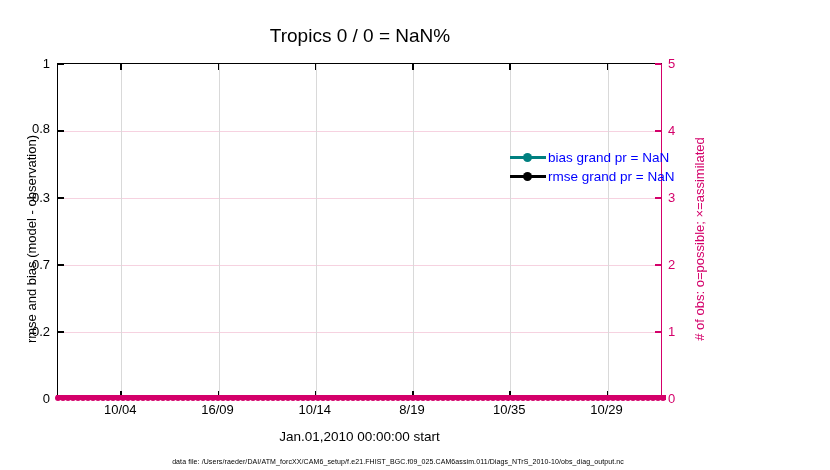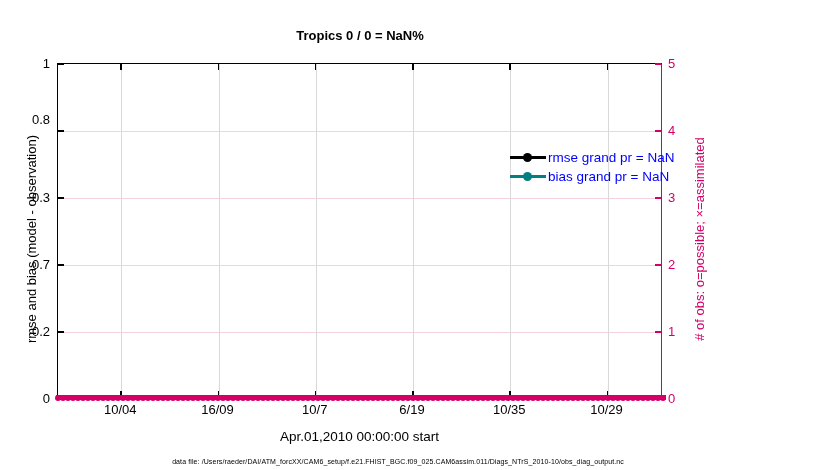--- a/index.html
+++ b/index.html
@@ -18,22 +18,22 @@
 
   
   #title-block {
     position: absolute;
     left: 0;
     top: 26px;
     width: 720px;
     text-align: center;
   }
   .title-line {
-    font-size: 13px;
-    font-weight: bold;
+    font-size: 19px;
+    font-weight: normal;
     line-height: 20px;
     letter-spacing: 0px;
     white-space: nowrap;
   }
 
   
   #plot-area {
     position: absolute;
     left: 57px;
     top: 63px;
@@ -550,65 +550,65 @@
       <div class="obs-marker assim" style="left: 585px; background: rgb(212, 0, 106);"></div>
       <div class="obs-marker assim" style="left: 590px; background: rgb(212, 0, 106);"></div>
       <div class="obs-marker assim" style="left: 595px; background: rgb(212, 0, 106);"></div>
       <div class="obs-marker assim" style="left: 600px; background: rgb(212, 0, 106);"></div>
       <div class="obs-marker assim" style="left: 605px; background: rgb(212, 0, 106);"></div>
     </div>
 
   <div id="legend">
       <div class="legend-row">
         <span class="legend-marker">
+          <span class="lm-line" style="background: rgb(0, 128, 128);"></span>
+          <span class="lm-dot" style="background: rgb(0, 128, 128);"></span>
+        </span>
+        <span class="legend-label" style="color: rgb(0, 0, 255);">bias grand pr = NaN</span>
+      </div>
+      <div class="legend-row">
+        <span class="legend-marker">
           <span class="lm-line" style="background: rgb(0, 0, 0);"></span>
           <span class="lm-dot" style="background: rgb(0, 0, 0);"></span>
         </span>
         <span class="legend-label" style="color: rgb(0, 0, 255);">rmse grand pr = NaN</span>
       </div>
-      <div class="legend-row">
-        <span class="legend-marker">
-          <span class="lm-line" style="background: rgb(0, 128, 128);"></span>
-          <span class="lm-dot" style="background: rgb(0, 128, 128);"></span>
-        </span>
-        <span class="legend-label" style="color: rgb(0, 0, 255);">bias grand pr = NaN</span>
-      </div>
     </div>
 </div>
 
 <div id="ytick-left-col">
     <div class="ytick-left-text" style="top: 335px;">0</div>
     <div class="ytick-left-text" style="top: 268px;">0.2</div>
     <div class="ytick-left-text" style="top: 201px;">0.7</div>
     <div class="ytick-left-text" style="top: 134px;">0.3</div>
-    <div class="ytick-left-text" style="top: 56px;">0.8</div>
+    <div class="ytick-left-text" style="top: 65px;">0.8</div>
     <div class="ytick-left-text" style="top: 0px;">1</div>
   </div>
 <div id="ytick-right-col">
     <div class="ytick-right-text" style="top: 335px; color: rgb(212, 0, 106);">0</div>
     <div class="ytick-right-text" style="top: 268px; color: rgb(212, 0, 106);">1</div>
     <div class="ytick-right-text" style="top: 201px; color: rgb(212, 0, 106);">2</div>
     <div class="ytick-right-text" style="top: 134px; color: rgb(212, 0, 106);">3</div>
     <div class="ytick-right-text" style="top: 67px; color: rgb(212, 0, 106);">4</div>
     <div class="ytick-right-text" style="top: 0px; color: rgb(212, 0, 106);">5</div>
   </div>
 <div id="xtick-row">
     <div class="xtick-text" style="left: 63.2225px; text-align: right;">10/04</div>
     <div class="xtick-text" style="left: 160.506px;">16/09</div>
-    <div class="xtick-text" style="left: 257.73px;">10/7</div>
-    <div class="xtick-text" style="left: 355.014px;">6/19</div>
+    <div class="xtick-text" style="left: 257.73px;">10/14</div>
+    <div class="xtick-text" style="left: 355.014px;">8/19</div>
     <div class="xtick-text" style="left: 452.238px;">10/35</div>
     <div class="xtick-text" style="left: 549.521px;">10/29</div>
   </div>
 
 <div id="ylabel-left-wrap">
   <span class="axis-title">rmse and bias (model - observation)</span>
 </div>
 <div id="ylabel-right-wrap">
   <span class="axis-title"># of obs: o=possible; ×=assimilated</span>
 </div>
 <div id="xlabel-wrap">
-  <span class="axis-title">Apr.01,2010 00:00:00 start</span>
+  <span class="axis-title">Jan.01,2010 00:00:00 start</span>
 </div>
 
 <div id="footer">
   <span class="footer-text">data file: /Users/raeder/DAI/ATM_forcXX/CAM6_setup/f.e21.FHIST_BGC.f09_025.CAM6assim.011/Diags_NTrS_2010-10/obs_diag_output.nc</span>
 </div>
 
 </body></html>

